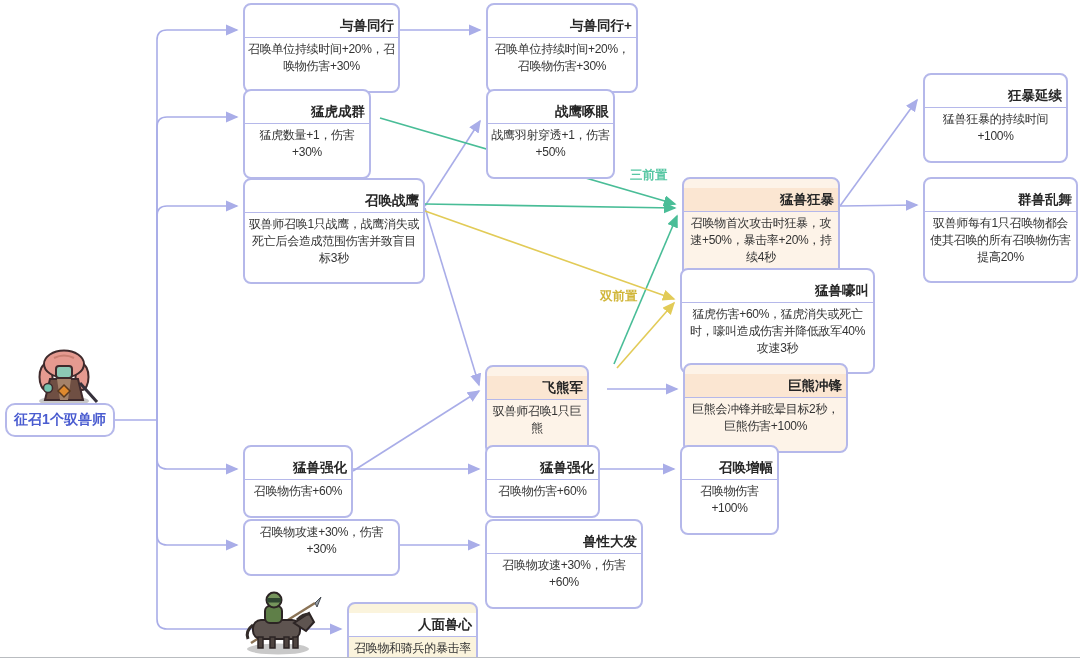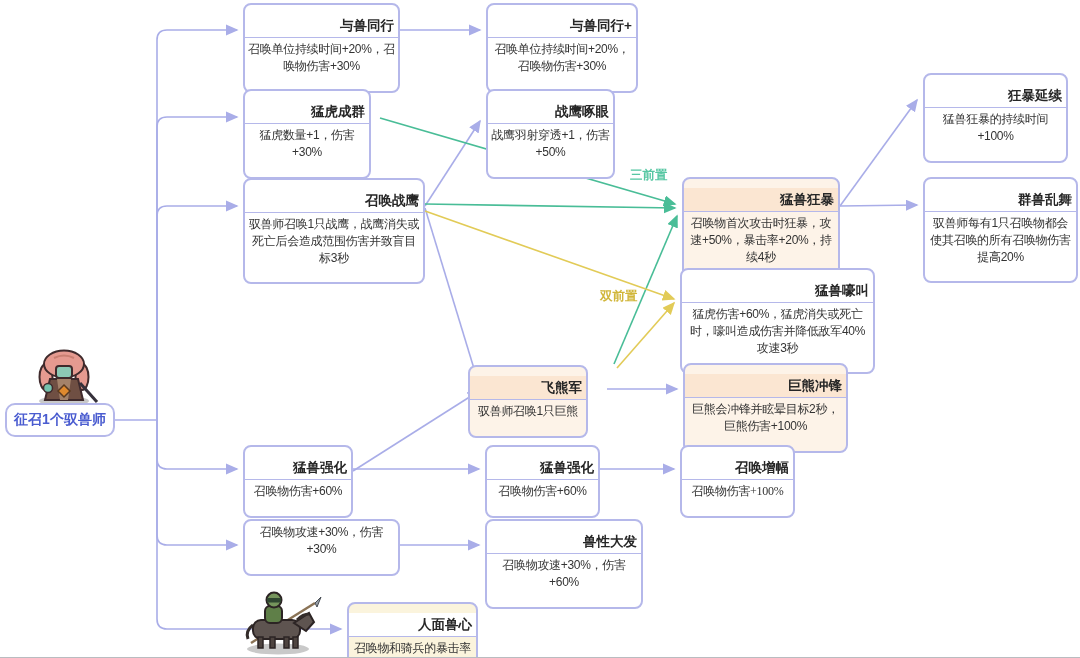--- a/index.html
+++ b/index.html
@@ -140,37 +140,37 @@
         <div class="node-desc">猛兽狂暴的持续时间+100%</div>
       </div>
       <div class="node" style="left: 923px; top: 177px; width: 155px; min-height: 56px;">
         <div class="node-title">群兽乱舞</div>
         <div class="node-desc">驭兽师每有1只召唤物都会使其召唤的所有召唤物伤害提高20%</div>
       </div>
       <div class="node" style="left: 680px; top: 268px; width: 195px; min-height: 62px;">
         <div class="node-title">猛兽嚎叫</div>
         <div class="node-desc">猛虎伤害+60%，猛虎消失或死亡时，嚎叫造成伤害并降低敌军40%攻速3秒</div>
       </div>
-      <div class="node peach" style="left: 468px; top: 365px; width: 120px; min-height: 48px;">
+      <div class="node peach" style="left: 485px; top: 365px; width: 104px; min-height: 48px;">
         <div class="node-title">飞熊军</div>
         <div class="node-desc">驭兽师召唤1只巨熊</div>
       </div>
       <div class="node peach" style="left: 683px; top: 363px; width: 165px; min-height: 57px;">
         <div class="node-title">巨熊冲锋</div>
         <div class="node-desc">巨熊会冲锋并眩晕目标2秒，巨熊伤害+100%</div>
       </div>
       <div class="node" style="left: 243px; top: 445px; width: 110px; min-height: 48px;">
         <div class="node-title">猛兽强化</div>
         <div class="node-desc">召唤物伤害+60%</div>
       </div>
       <div class="node" style="left: 485px; top: 445px; width: 115px; min-height: 48px;">
         <div class="node-title">猛兽强化</div>
         <div class="node-desc">召唤物伤害+60%</div>
       </div>
-      <div class="node" style="left: 680px; top: 445px; width: 115px; min-height: 48px; font-family: Liberation Serif, serif;">
+      <div class="node" style="left: 680px; top: 445px; width: 99px; min-height: 48px;">
         <div class="node-title">召唤增幅</div>
         <div class="node-desc">召唤物伤害+100%</div>
       </div>
       <div class="node" style="left: 243px; top: 519px; width: 157px; min-height: 53px;">
         <div class="node-desc">召唤物攻速+30%，伤害+30%</div>
       </div>
       <div class="node" style="left: 485px; top: 519px; width: 158px; min-height: 53px;">
         <div class="node-title">兽性大发</div>
         <div class="node-desc">召唤物攻速+30%，伤害+60%</div>
       </div>

